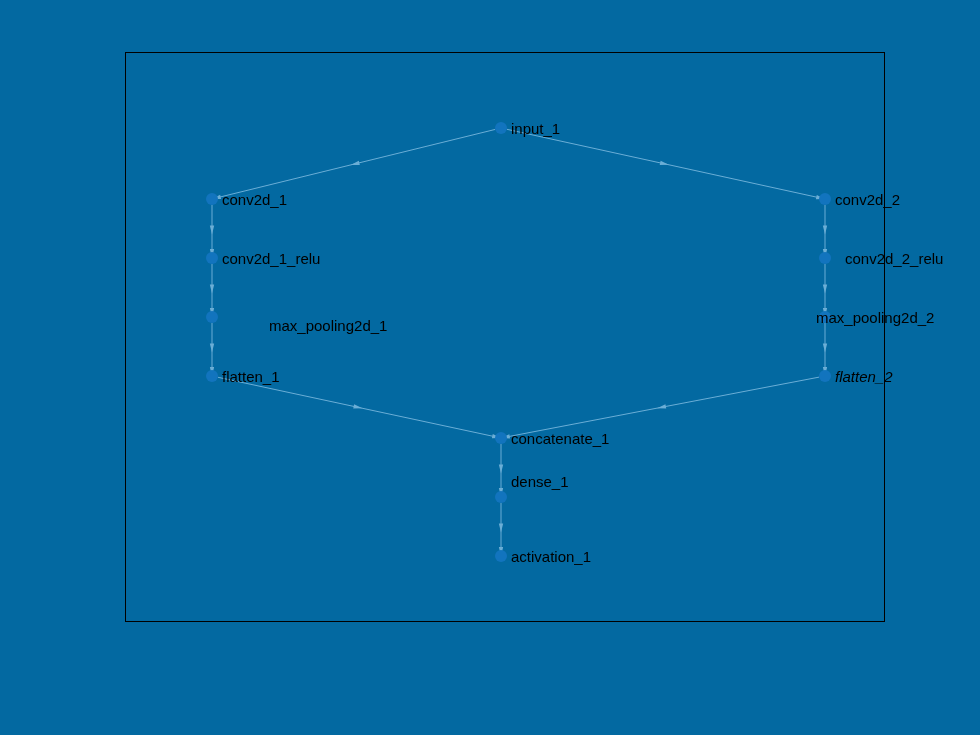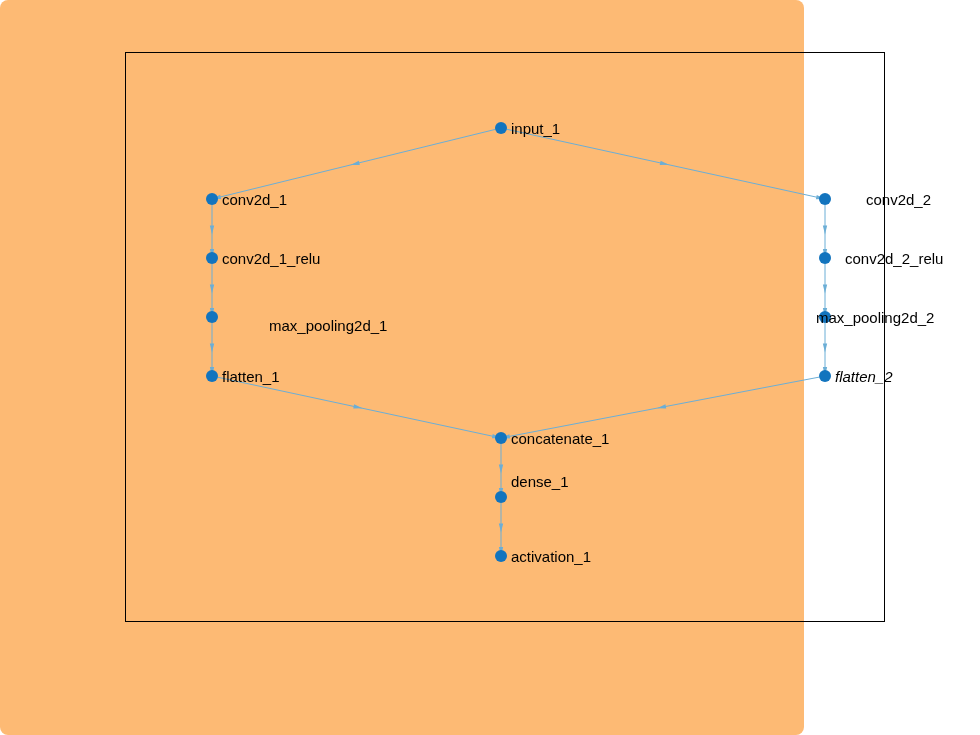--- a/index.html
+++ b/index.html
@@ -6,24 +6,23 @@
     margin: 0;
     padding: 0;
     width: 980px;
     height: 735px;
     background: #ffffff;
     font-family: "Helvetica Neue", Helvetica, Arial, sans-serif;
   }
   .canvas {
     position: absolute;
     left: 0; top: 0;
-    width: 804px;
+    width: 980px;
     height: 735px;
-    background: #fdba74;
-    border-radius: 8px;
+    background: #0369a1;
   }
   .plot-border {
     position: absolute;
     left: 125px;
     top: 52px;
     width: 760px;
     height: 570px;
     border: 1px solid #000;
     box-sizing: border-box;
   }
@@ -100,21 +99,21 @@
       <line x1="501" y1="503" x2="501" y2="550" class="edge-line"></line>
       <polygon points="501,532.5 498.8455002812258,523.615882984031 503.1544997187742,523.615882984031" class="edge-arrow"></polygon>
       <polygon points="501,556 498.8455002812258,547.115882984031 503.1544997187742,547.115882984031" class="edge-arrow"></polygon>
     </svg>
   <div id="nodes-layer">
       <div class="node-dot" style="left: 501px; top: 128px;"></div>
       <div class="node-label" style="left: 507px; top: 128px;">input_1</div>
       <div class="node-dot" style="left: 212px; top: 199px;"></div>
       <div class="node-label" style="left: 218px; top: 199px;">conv2d_1</div>
       <div class="node-dot" style="left: 825px; top: 199px;"></div>
-      <div class="node-label" style="left: 862px; top: 199px;">conv2d_2</div>
+      <div class="node-label" style="left: 831px; top: 199px;">conv2d_2</div>
       <div class="node-dot" style="left: 212px; top: 258px;"></div>
       <div class="node-label" style="left: 218px; top: 258px;">conv2d_1_relu</div>
       <div class="node-dot" style="left: 825px; top: 258px;"></div>
       <div class="node-label" style="left: 831px; top: 258px; margin-left: 10px;">conv2d_2_relu</div>
       <div class="node-dot" style="left: 212px; top: 317px;"></div>
       <div class="node-label" style="left: 218px; top: 325px; margin-left: 47px;">max_pooling2d_1</div>
       <div class="node-dot" style="left: 825px; top: 317px;"></div>
       <div class="node-label" style="left: 812px; top: 317px;">max_pooling2d_2</div>
       <div class="node-dot" style="left: 212px; top: 376px;"></div>
       <div class="node-label" style="left: 218px; top: 376px;">flatten_1</div>

